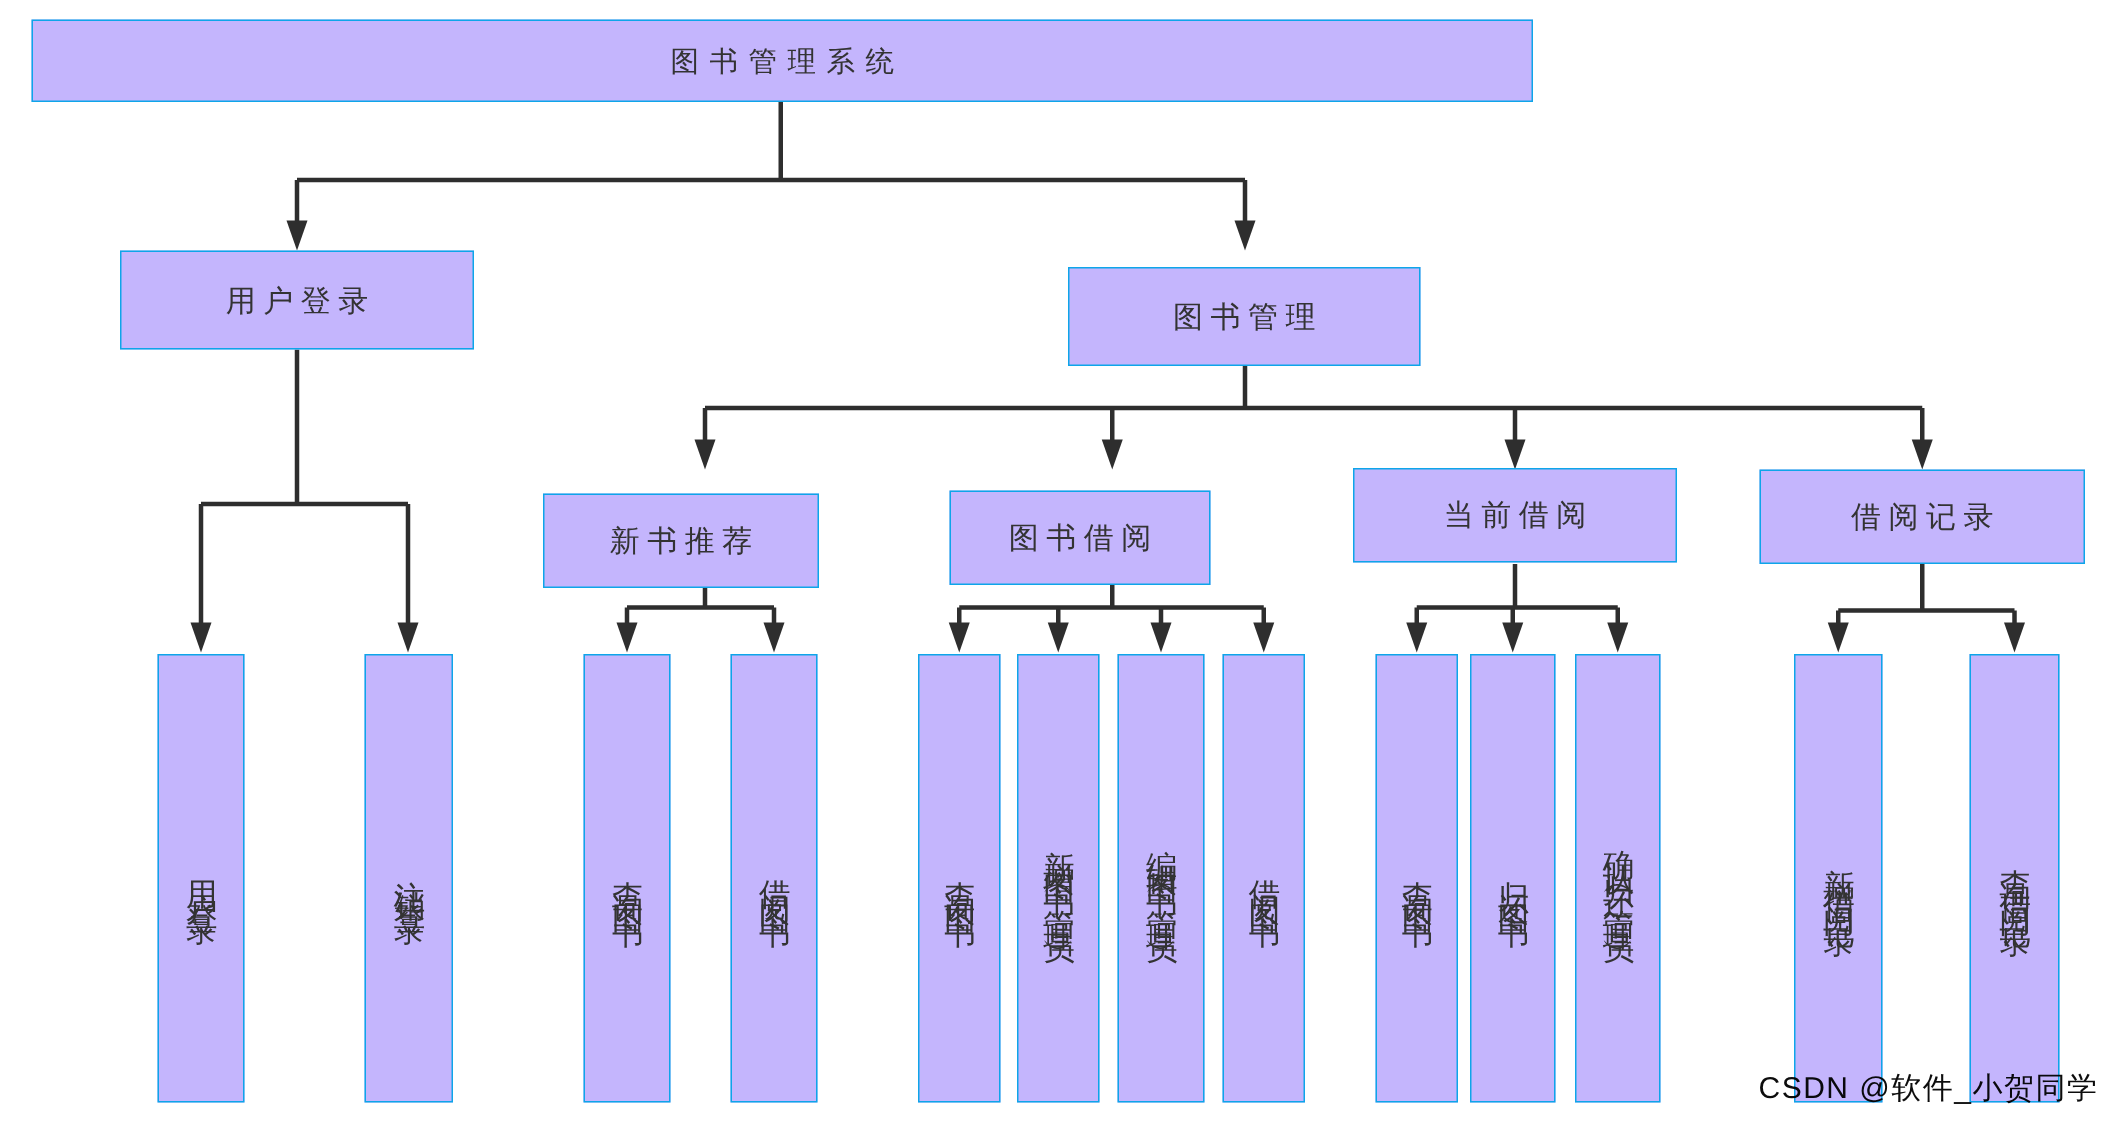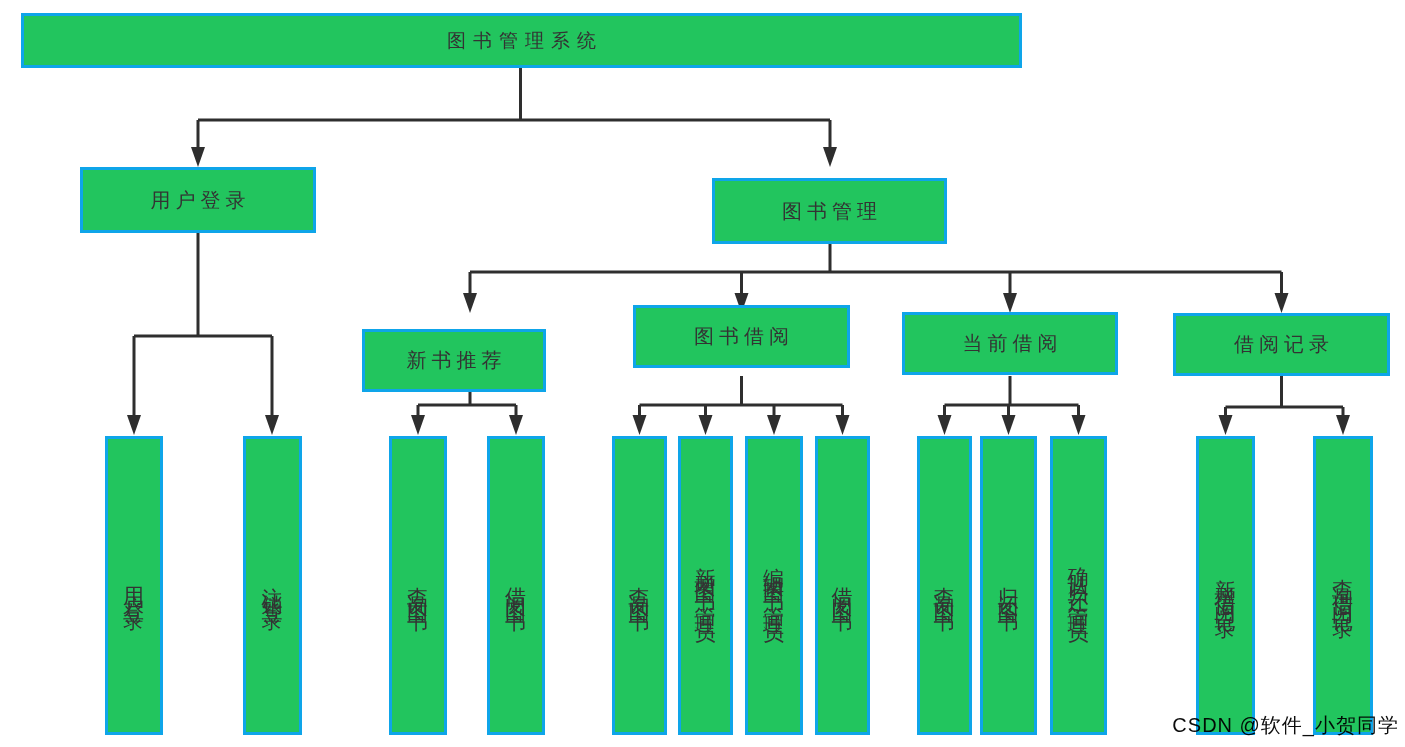--- a/index.html
+++ b/index.html
@@ -2,21 +2,21 @@
 <html><head>
 <meta charset="utf-8">
 <style>
   html,body{margin:0;padding:0;background:#ffffff;}
   .canvas{
     position:relative;width:1405px;height:747px;background:#ffffff;
     font-family:"Liberation Sans",sans-serif;overflow:hidden;
   }
   .wires{position:absolute;left:0;top:0;width:1405px;height:747px;}
   .node{
-    position:absolute;background:#22c55e;border:3px solid #0ea5e9;
+    position:absolute;background:#c4b5fd;border:1px solid #0ea5e9;
     display:flex;align-items:center;justify-content:center;
     box-sizing:border-box;color:#333333;
   }
   .root-node span{font-size:19px;letter-spacing:7px;text-indent:7px;}
   .hnode span{font-size:20px;letter-spacing:5px;text-indent:5px;}
   .vnode span{
     writing-mode:vertical-rl;text-orientation:mixed;
     font-size:21px;letter-spacing:8px;line-height:1;color:#333333;
   }
   .watermark{
@@ -69,21 +69,21 @@
   <div class="node hnode" style="left:80px;top:167px;width:236px;height:66px">
     <span>用户登录</span>
   </div>
   <div class="node hnode" style="left:712px;top:178px;width:235px;height:66px">
     <span>图书管理</span>
   </div>
 
   <div class="node hnode" style="left:362px;top:329px;width:184px;height:63px">
     <span>新书推荐</span>
   </div>
-  <div class="node hnode" style="left:633px;top:305px;width:217px;height:63px">
+  <div class="node hnode" style="left:633px;top:327px;width:174px;height:63px">
     <span>图书借阅</span>
   </div>
   <div class="node hnode" style="left:902px;top:312px;width:216px;height:63px">
     <span>当前借阅</span>
   </div>
   <div class="node hnode" style="left:1173px;top:313px;width:217px;height:63px">
     <span>借阅记录</span>
   </div>
 
   <div class="node vnode" style="left:105px;top:436px;width:58px;height:299px">

